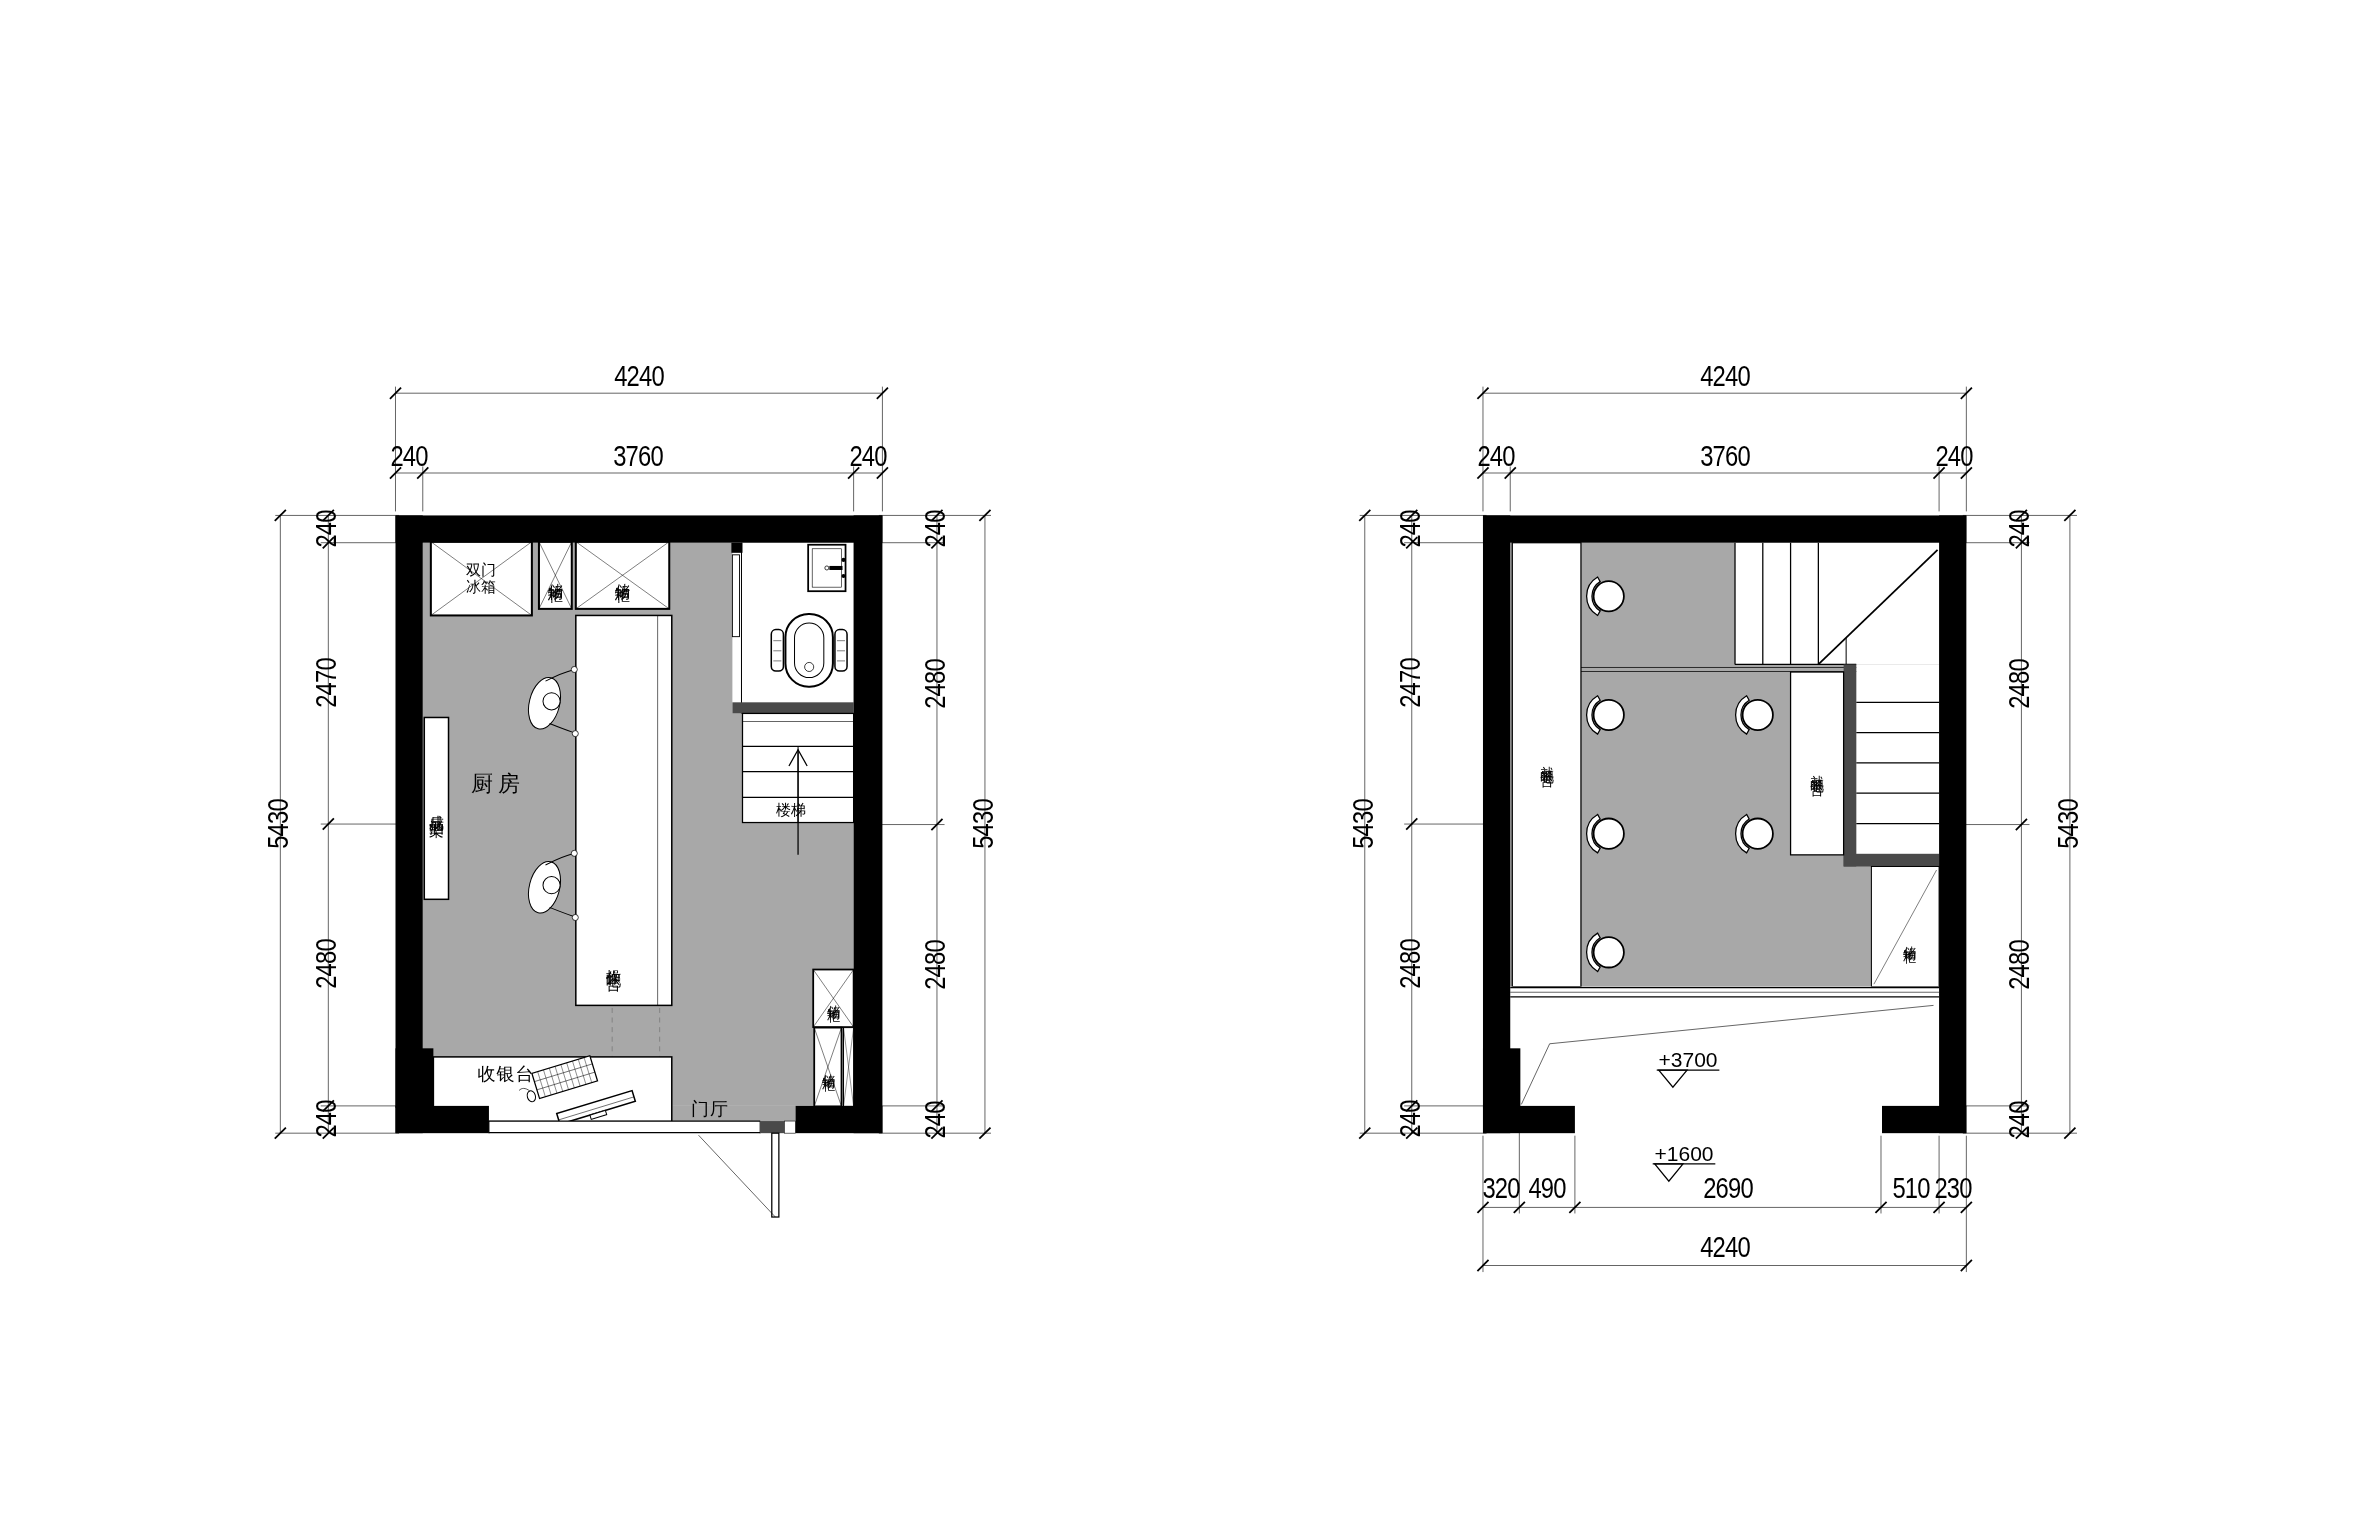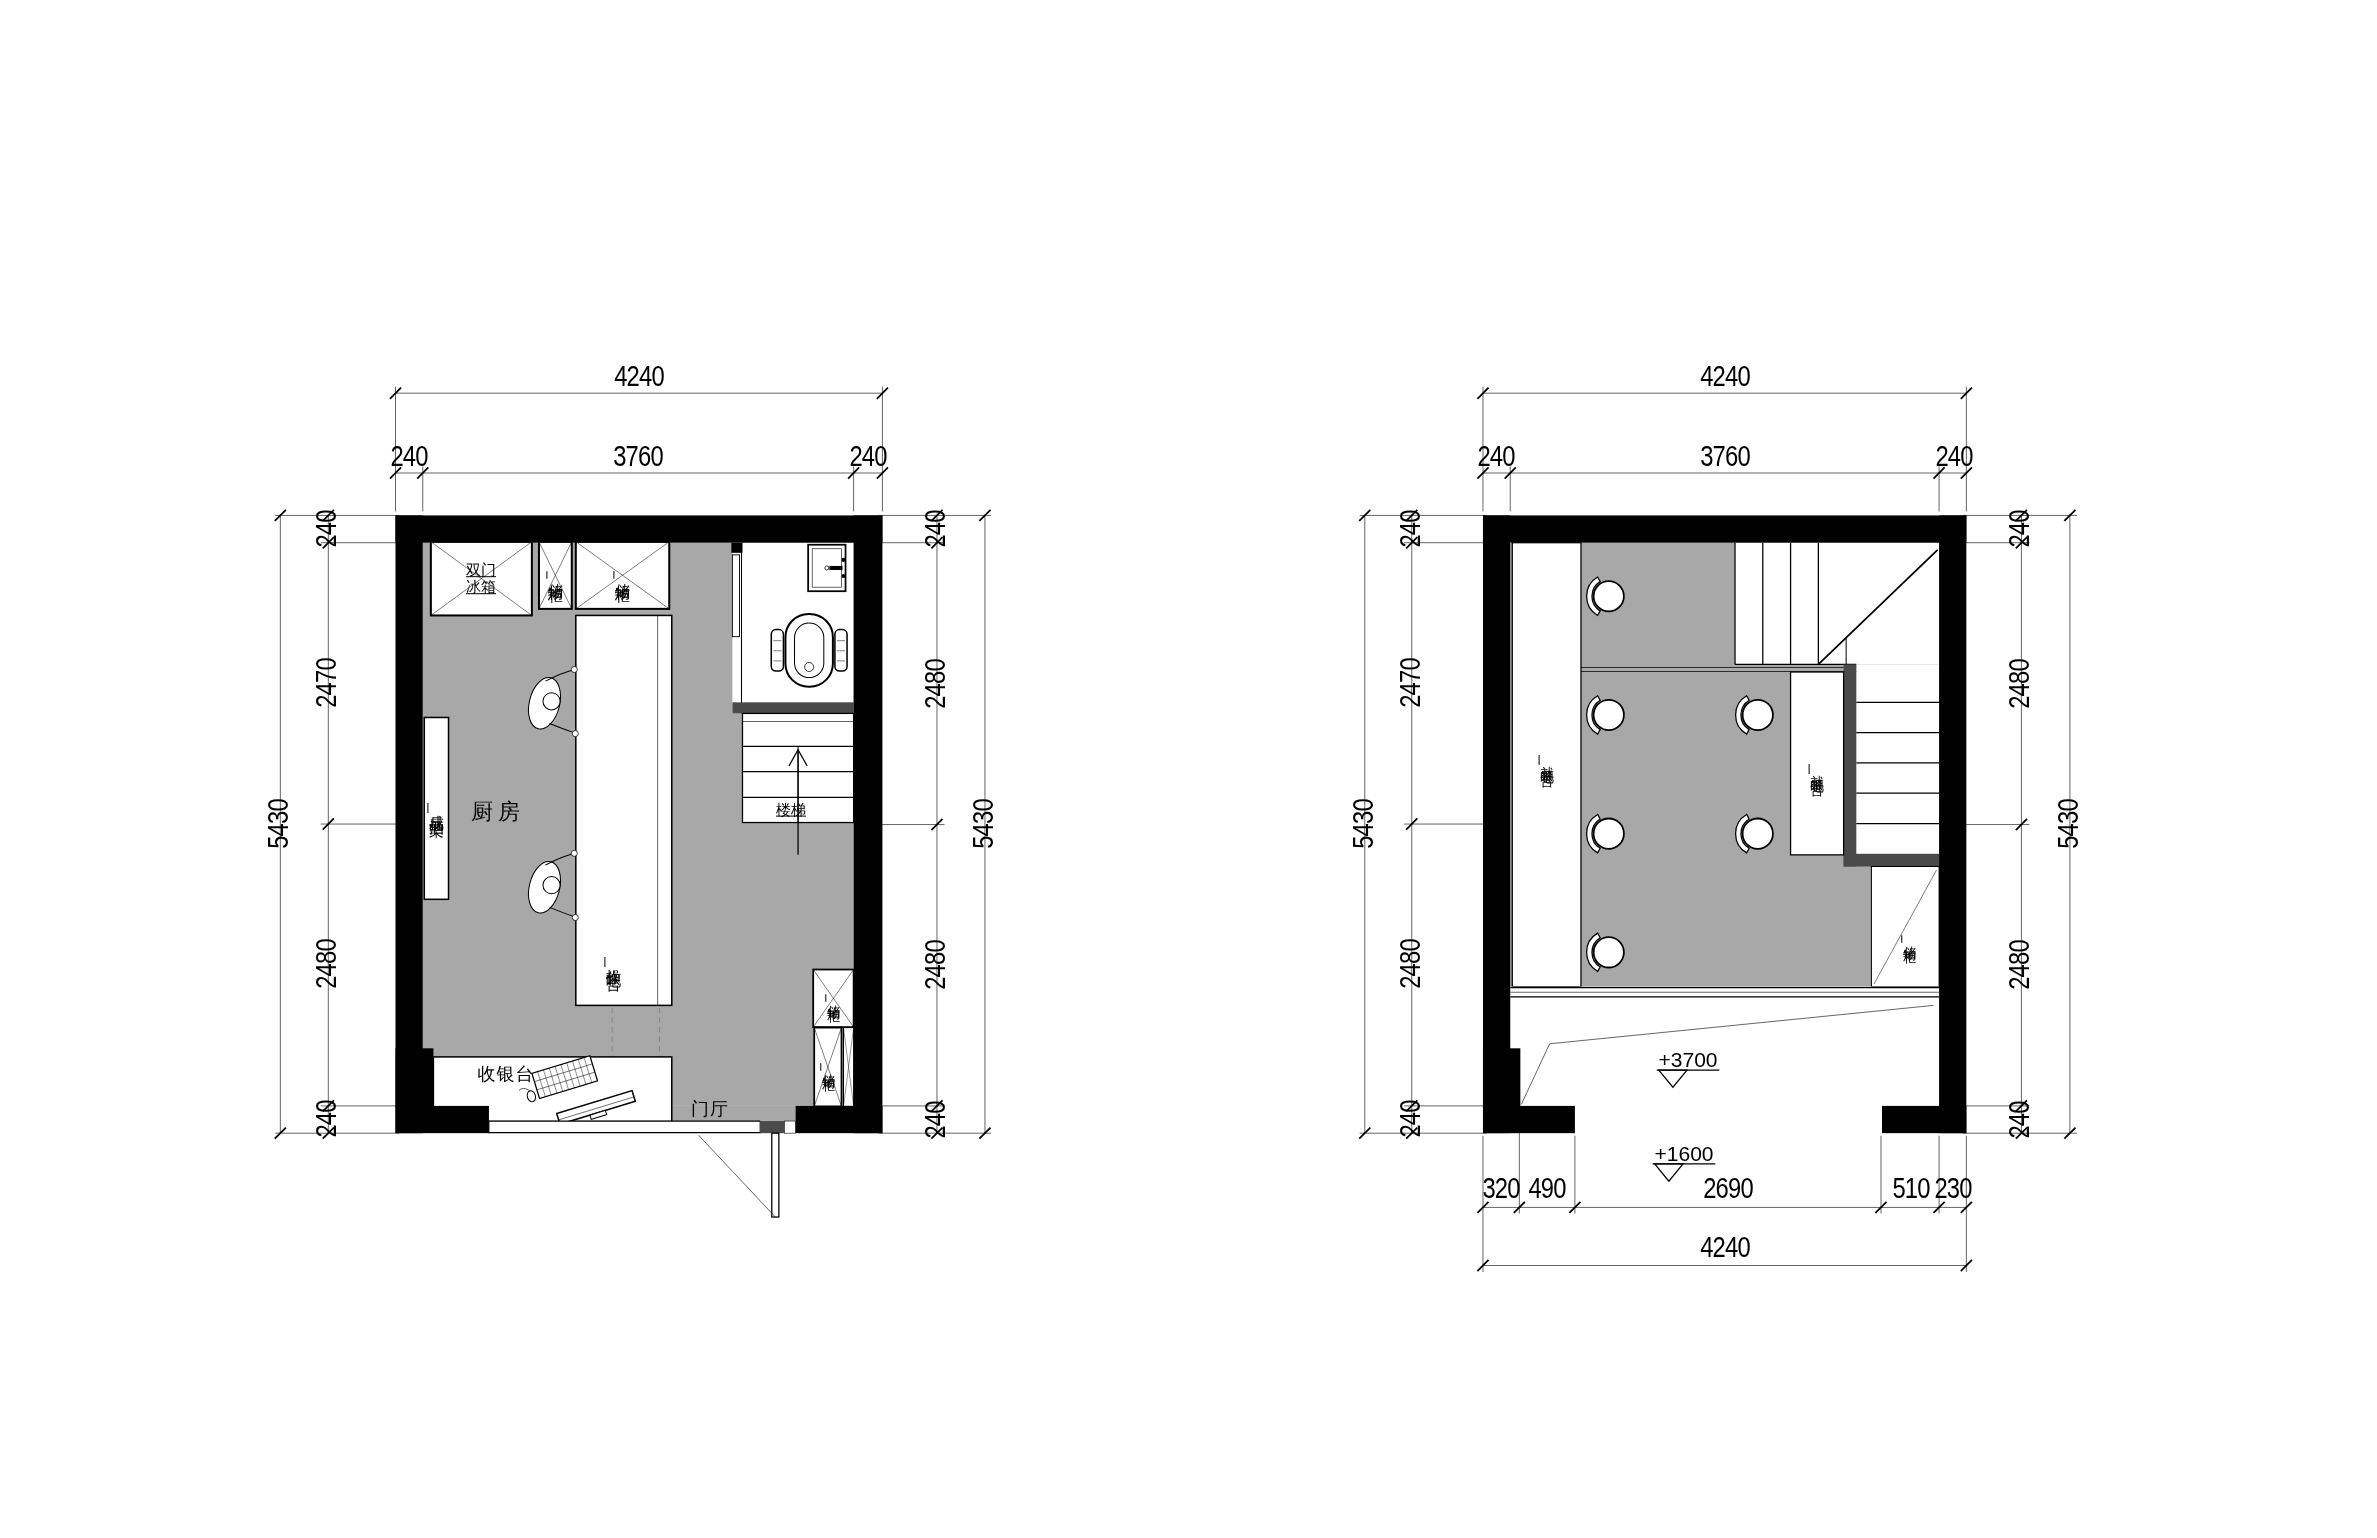--- a/index.html
+++ b/index.html
@@ -3,21 +3,21 @@
 <meta charset="utf-8">
 <style>
   html,body{margin:0;padding:0;background:#fff;}
   .stage{position:relative;width:2377px;height:1539px;background:#fff;overflow:hidden;
          font-family:"Liberation Sans",sans-serif;}
   .stage svg{position:absolute;left:0;top:0;}
   .lbl{position:absolute;transform:translate(-50%,-50%);color:#000;white-space:pre;
        text-align:center;line-height:1.12;font-family:"Liberation Sans",sans-serif;}
   .dim{font-size:29px;letter-spacing:-1px;transform:translate(-50%,-50%) scaleX(.82);}
   .dimv{font-size:29px;letter-spacing:-1px;transform:translate(-50%,-50%) rotate(-90deg) scaleX(.82);}
-  .cn{font-size:15px;text-decoration:underline;}
+  .cn{font-size:15px;}
   .v{writing-mode:vertical-rl;letter-spacing:2.5px;}
   .big{font-size:22px;letter-spacing:5px;}
   .mid{font-size:18px;letter-spacing:1px;}
   .lvl{font-size:21px;letter-spacing:0;}
 </style>
 </head>
 <body>
 
 <div class="stage">
 
@@ -364,21 +364,21 @@
 <span class="lbl dimv" style="left:935px;top:529px">240</span>
 <span class="lbl dimv" style="left:935px;top:684px">2480</span>
 <span class="lbl dimv" style="left:935px;top:965px">2480</span>
 <span class="lbl dimv" style="left:935px;top:1120px">240</span>
 <span class="lbl dimv" style="left:983px;top:824px">5430</span>
 
 <span class="lbl cn" style="left:481px;top:579px">双门
 冰箱</span>
 <span class="lbl cn v" style="left:555px;top:575px">储物柜</span>
 <span class="lbl cn v" style="left:622px;top:575px">储物柜</span>
-<span class="lbl big" style="left:498px;top:812px">厨房</span>
+<span class="lbl big" style="left:498px;top:784px">厨房</span>
 <span class="lbl cn v" style="left:436px;top:808px">成品酒架</span>
 <span class="lbl cn v" style="left:613px;top:962px">操作吧台</span>
 <span class="lbl cn" style="left:791px;top:810px">楼梯</span>
 <span class="lbl mid" style="left:506px;top:1074px">收银台</span>
 <span class="lbl mid" style="left:710px;top:1109px">门厅</span>
 <span class="lbl cn v" style="left:833px;top:998px;font-size:13px">储物柜</span>
 <span class="lbl cn v" style="left:828px;top:1067px;font-size:13px">储物柜</span>
 
 <span class="lbl dim" style="left:1725px;top:376px">4240</span>
 <span class="lbl dim" style="left:1496px;top:456px">240</span>

